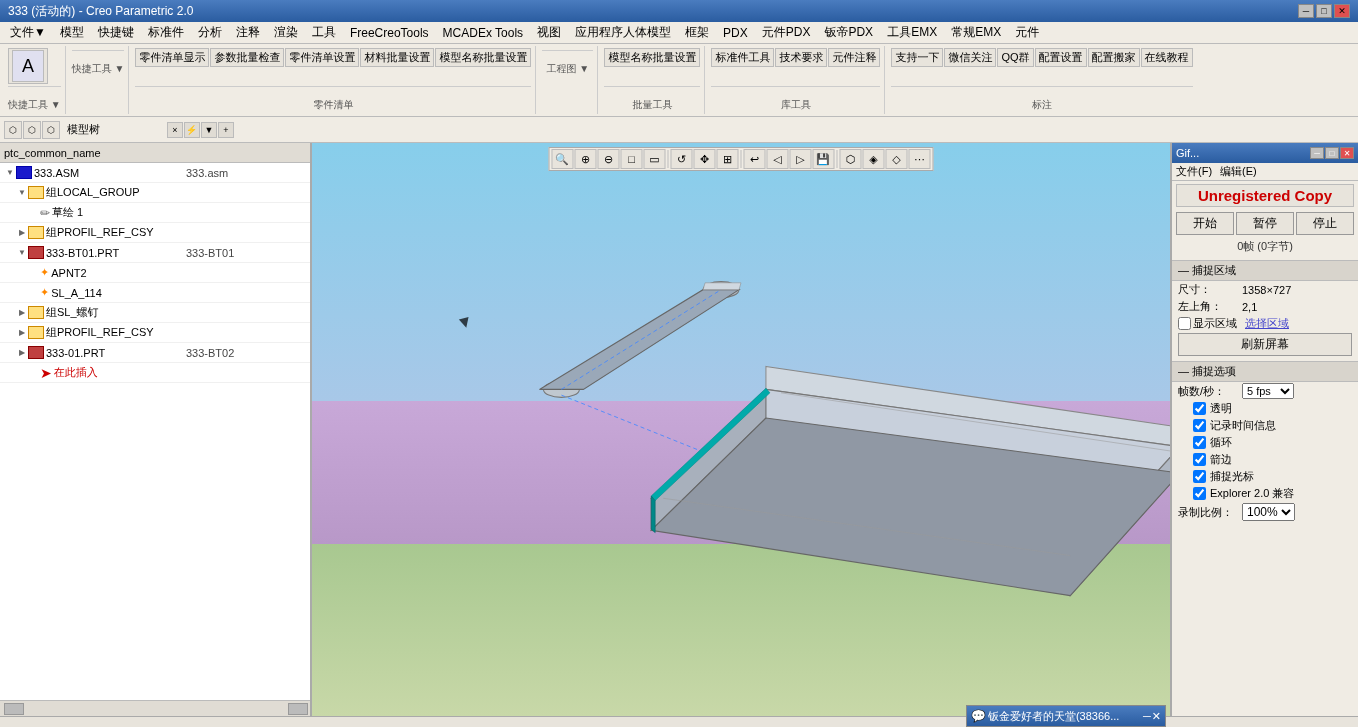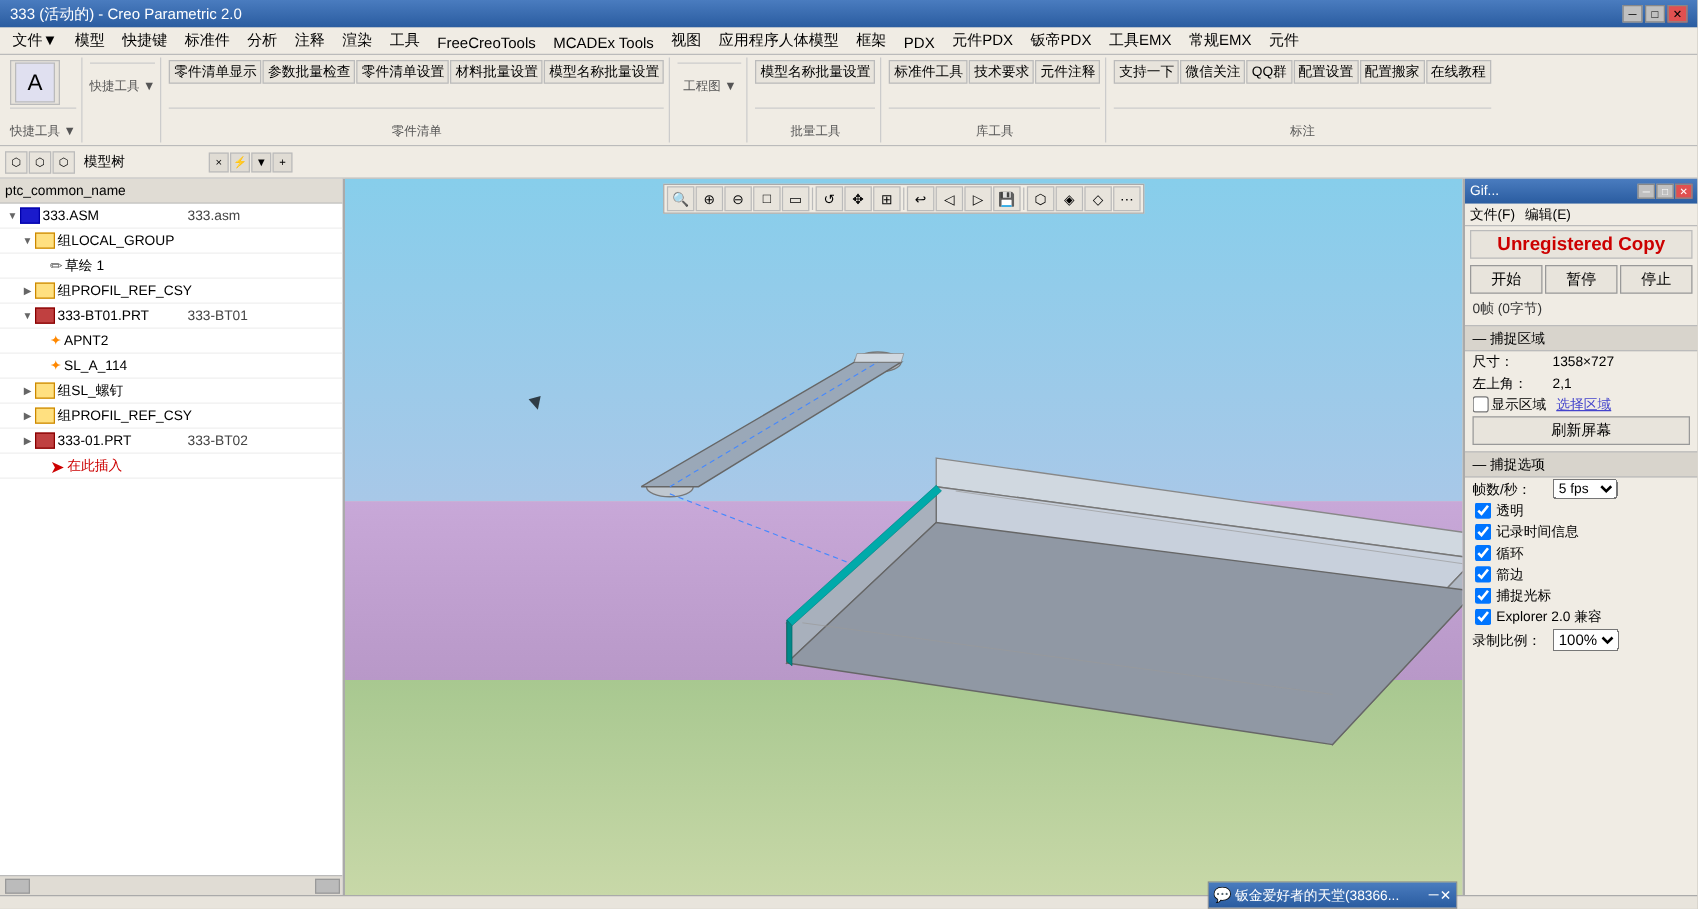--- a/index.html
+++ b/index.html
@@ -19,21 +19,21 @@
     #title-bar .win-controls { display: flex; gap: 2px; }
     #title-bar .win-btn { width: 16px; height: 14px; background: #c0c0c0; border: 1px solid #888; font-size: 9px; display: flex; align-items: center; justify-content: center; cursor: pointer; color: #000; }
     #title-bar .win-btn.close { background: #e05050; }
 
     
     #menu-bar {
       background: #f0ece4;
       border-bottom: 1px solid #bbb;
       height: 22px;
       display: flex;
-      align-items: flex-end;
+      align-items: center;
       padding: 0 4px;
       gap: 2px;
     }
     .menu-item {
       padding: 2px 6px;
       cursor: pointer;
       font-size: 12px;
       color: #000;
       white-space: nowrap;
     }
@@ -100,21 +100,21 @@
 
     
     #main-area {
       display: flex;
       height: calc(727px - 22px - 22px - 64px - 26px - 22px);
       
     }
 
     
     #left-panel {
-      width: 276px;
+      width: 312px;
       background: #f5f3ee;
       border-right: 2px solid #aaa;
       display: flex;
       flex-direction: column;
       overflow: hidden;
     }
 
     #tree-col-header {
       background: #e0dcd4;
       border-bottom: 1px solid #bbb;
@@ -277,20 +277,21 @@
       padding: 2px 4px;
       font-size: 12px;
       cursor: pointer;
       text-align: center;
     }
 
     .right-info {
       padding: 2px 6px;
       font-size: 11px;
       color: #333;
+      text-align: center;
     }
 
     .right-section-title {
       background: #d8d4cc;
       padding: 2px 6px;
       font-size: 11px;
       font-weight: normal;
       border-top: 1px solid #bbb;
       border-bottom: 1px solid #bbb;
       margin-top: 4px;
@@ -301,21 +302,21 @@
       align-items: center;
       padding: 1px 6px;
       font-size: 11px;
       gap: 4px;
     }
     .right-row label { min-width: 60px; }
 
     .right-checkbox-row {
       display: flex;
       align-items: center;
-      padding: 1px 8px;
+      padding: 1px 21px;
       font-size: 11px;
       gap: 4px;
     }
     .right-checkbox-row input[type="checkbox"] { margin: 0; }
 
     
     #chat-popup {
       position: fixed;
       bottom: 0;
       right: 192px;

